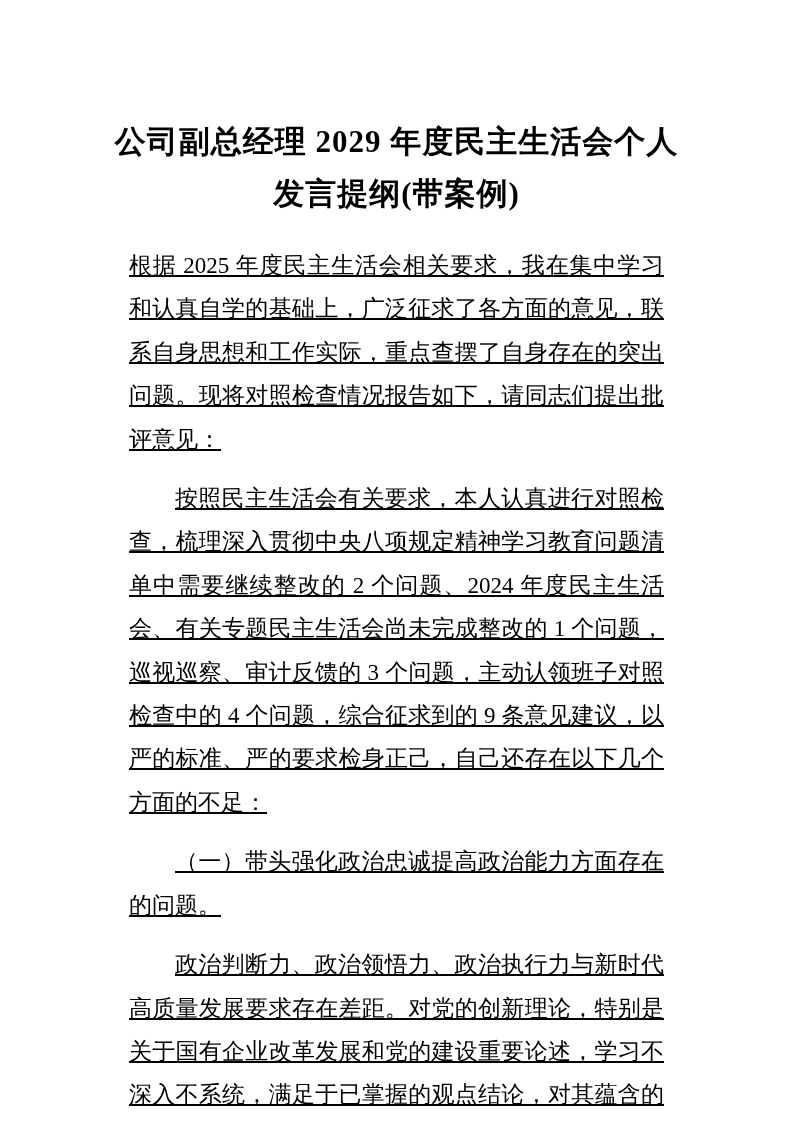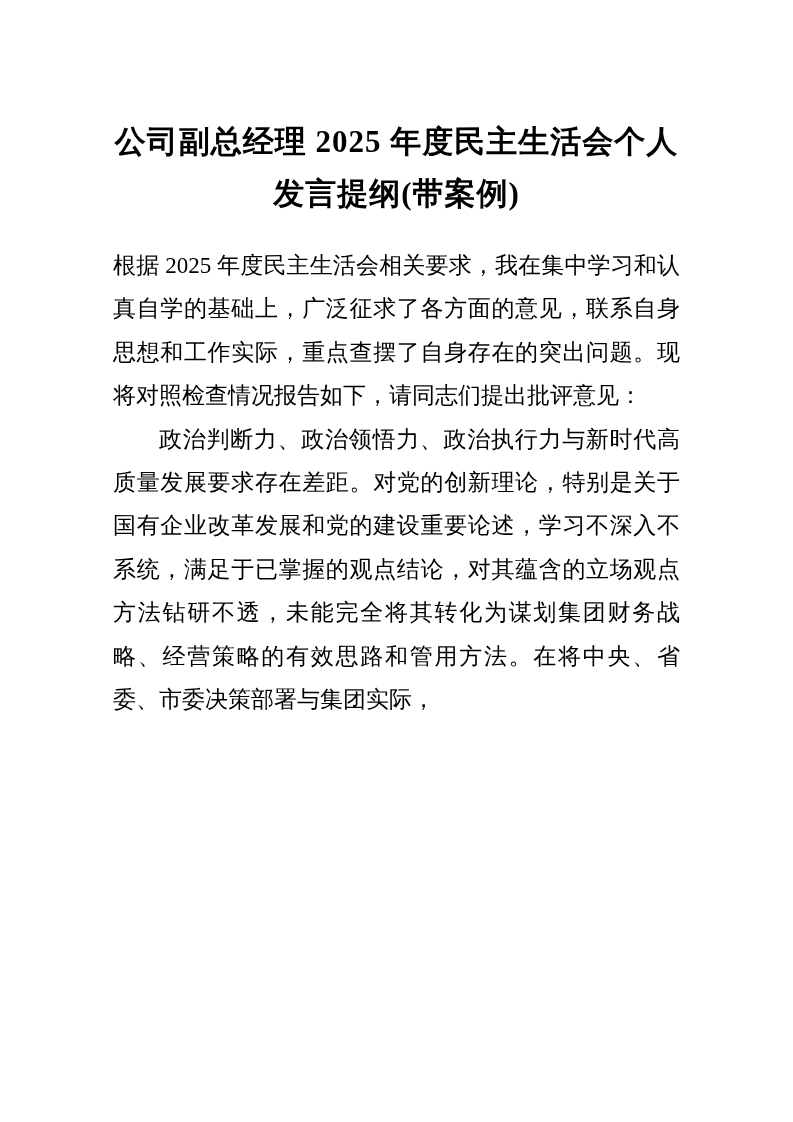--- a/index.html
+++ b/index.html
@@ -28,32 +28,35 @@
     letter-spacing: 1px;
   }
   .doc-body {
     margin: 24px 113px 0 113px;
     font-size: 23px;
     line-height: 43.4px;
     text-align: justify;
     text-justify: inter-character;
   }
   .doc-body p {
-    margin: 0;
+    margin: 16px;
     padding: 0;
     text-indent: 2em;
     word-break: break-all;
+    text-decoration: underline;
   }
   .doc-body p.no-indent {
     text-indent: 0;
   }
 </style>
 </head>
 <body>
 
 <div class="page">
-  <h1 class="doc-title">公司副总经理 2025 年度民主生活会个人发言提纲(带案例)</h1>
+  <h1 class="doc-title">公司副总经理 2029 年度民主生活会个人发言提纲(带案例)</h1>
 
   <div class="doc-body">
     <p class="no-indent">根据 2025 年度民主生活会相关要求，我在集中学习和认真自学的基础上，广泛征求了各方面的意见，联系自身思想和工作实际，重点查摆了自身存在的突出问题。现将对照检查情况报告如下，请同志们提出批评意见：</p>
+    <p>按照民主生活会有关要求，本人认真进行对照检查，梳理深入贯彻中央八项规定精神学习教育问题清单中需要继续整改的 2 个问题、2024 年度民主生活会、有关专题民主生活会尚未完成整改的 1 个问题，巡视巡察、审计反馈的 3 个问题，主动认领班子对照检查中的 4 个问题，综合征求到的 9 条意见建议，以严的标准、严的要求检身正己，自己还存在以下几个方面的不足：</p>
+    <p>（一）带头强化政治忠诚提高政治能力方面存在的问题。</p>
     <p>政治判断力、政治领悟力、政治执行力与新时代高质量发展要求存在差距。对党的创新理论，特别是关于国有企业改革发展和党的建设重要论述，学习不深入不系统，满足于已掌握的观点结论，对其蕴含的立场观点方法钻研不透，未能完全将其转化为谋划集团财务战略、经营策略的有效思路和管用方法。在将中央、省委、市委决策部署与集团实际，</p>
   </div>
 </div>
 
 </body></html>

